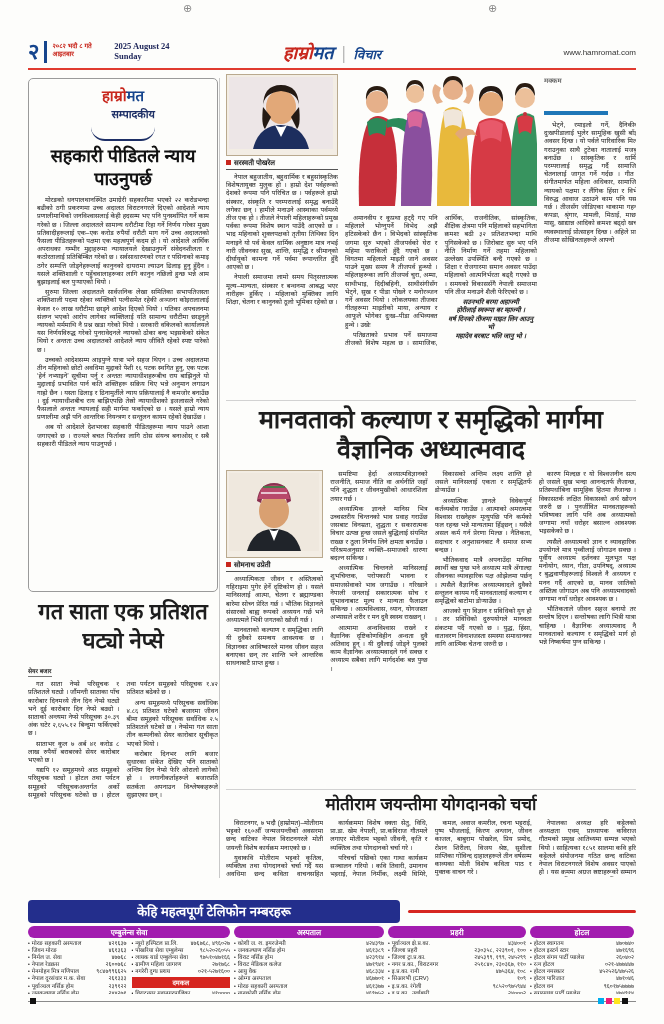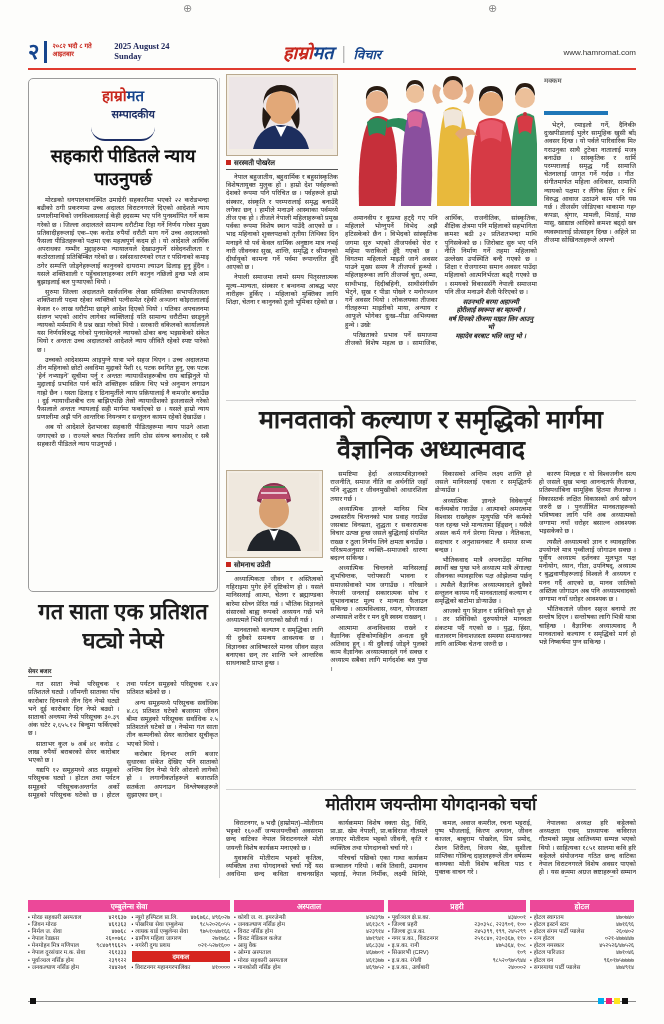--- a/index.html
+++ b/index.html
@@ -58,21 +58,21 @@
   .nepse{position:absolute;left:28px;top:598px;width:190px;height:278px;overflow:hidden;}
   .nepse-head{font-size:22px;font-weight:bold;text-align:center;line-height:1.3;margin:0 0 4px;}
   .nepse-kicker{font-size:6px;font-weight:bold;border-bottom:1px solid #777;display:inline-block;padding-bottom:1px;margin-bottom:3px;}
   .nepse-text{height:212px;overflow:hidden;}
   
   .phones{position:absolute;left:28px;top:900px;width:608px;height:94px;overflow:hidden;}
   .ph-titlerow{display:flex;align-items:center;gap:8px;margin-bottom:3px;}
   .ph-title{background:#232e8c;color:#fff;font-size:13px;font-weight:bold;text-align:center;width:372px;padding:2px 0 3px;border-radius:4px;}
   .ph-redline{flex:1;height:3px;background:#d6251f;border-radius:2px;}
   .ph-grid{display:grid;grid-template-columns:202px 150px 138px 104px;gap:4px;}
-  .ph-cell-head{background:#ec4899;color:#fff;font-size:7.5px;font-weight:bold;text-align:center;padding:1px 0;}
+  .ph-cell-head{background:#a21caf;color:#fff;font-size:7.5px;font-weight:bold;text-align:center;padding:1px 0;border-radius:6px;}
   .ph-list{margin-top:2px;}
   .tel-row{display:flex;align-items:baseline;font-size:5.8px;line-height:7.1px;}
   .tel-row .b{color:#111;margin-right:2px;font-size:5px;}
   .tel-name{flex:1;color:#1d1d1d;}
   .tel-num{color:#1d1d1d;white-space:nowrap;margin-left:2px;}
   .amb-two{display:flex;gap:5px;}
   .amb-two>div{flex:1;min-width:0;}
   .fire-head{background:#d6251f;color:#fff;font-size:6.5px;font-weight:bold;text-align:center;padding:1px 0;margin:2px 0;}
   
   .bottomline{position:absolute;left:28px;top:1001px;width:608px;border-top:1px solid #8a8a8a;}
@@ -295,20 +295,24 @@
 
     <p>गत साता नेप्से परिसूचक १ प्रतिशतले घट्यो । जौंमन्ती साताका पाँच कारोबार दिनमध्ये तीन दिन नेप्से घट्यो भने दुई कारोबार दिन नेप्से बढ्यो । साताको अन्त्यमा नेप्से परिसूचक ३०.३९ अंक घटेर २,६५५.१२ बिन्दुमा फर्किएको छ ।</p>
         <p>साताभर कुल ७ अर्ब ४१ करोड ८ लाख रुपैयाँ बराबरको सेयर कारोबार भएको छ ।</p>
         <p>यद्यपि १२ समूहमध्ये आठ समूहको परिसूचक घट्यो । होटल तथा पर्यटन समूहको परिसूचकअन्तर्गत अर्को समूहको परिसूचक घटेको छ । होटल तथा पर्यटन समूहको परिसूचक १.४२ प्रतिशत बढेको छ ।</p>
         <p>अन्य समूहमध्ये परिसूचक सर्वाधिक ४.८६ प्रतिशत घटेको बजारमा जीवन बीमा समूहको परिसूचक सर्वाधिक २.५ प्रतिशतले घटेको छ । नेप्सेमा गत साता तीन कम्पनीको सेयर कारोबार सूचीकृत भएको थियो ।</p>
         <p>करोबार दिनभर लागि बजार सुधारका संकेत देखिए पनि साताको अन्तिम दिन नेप्से फेरि ओरालो लागेको हो । लगानीकर्ताहरूले बजारप्रति सतर्कता अपनाउन विश्लेषकहरूले सुझाएका छन् ।</p>
       </div>
   </div>
 
   <div class="phones">
+    <div class="ph-titlerow">
+      <div class="ph-title">केहि महत्वपूर्ण टेलिफोन नम्बरहरू</div>
+      <div class="ph-redline"></div>
+    </div>
     <div class="ph-grid">
       <div class="ph-cell-head">एम्बुलेन्स सेवा</div>
       <div class="ph-cell-head">अस्पताल</div>
       <div class="ph-cell-head">प्रहरी</div>
       <div class="ph-cell-head">होटल</div>
     </div>
     <div class="ph-grid">
       <div class="amb-two">
         <div class="ph-list">
 

